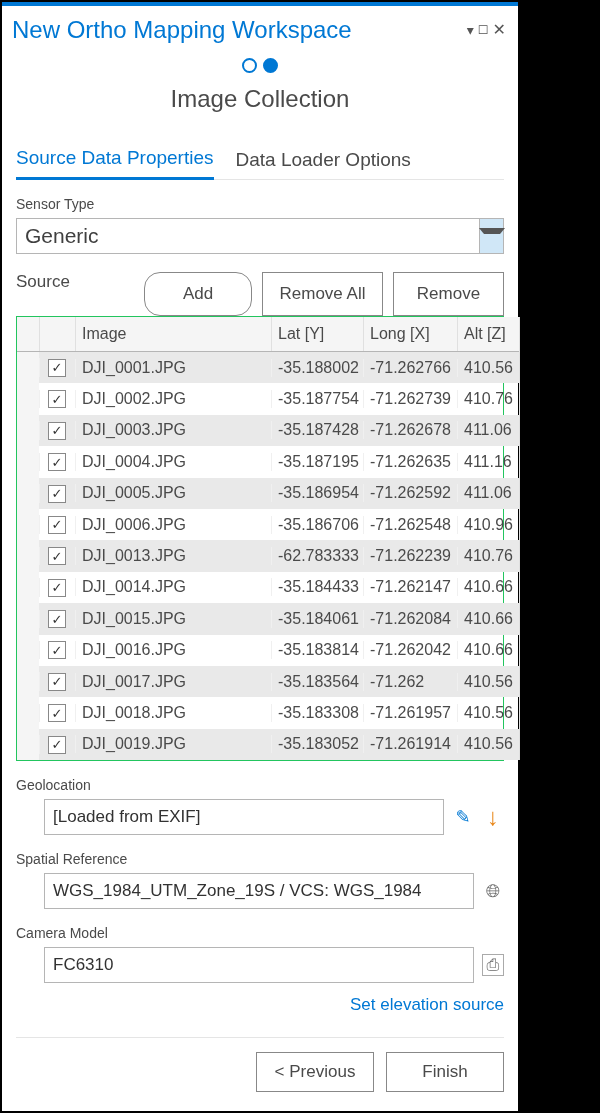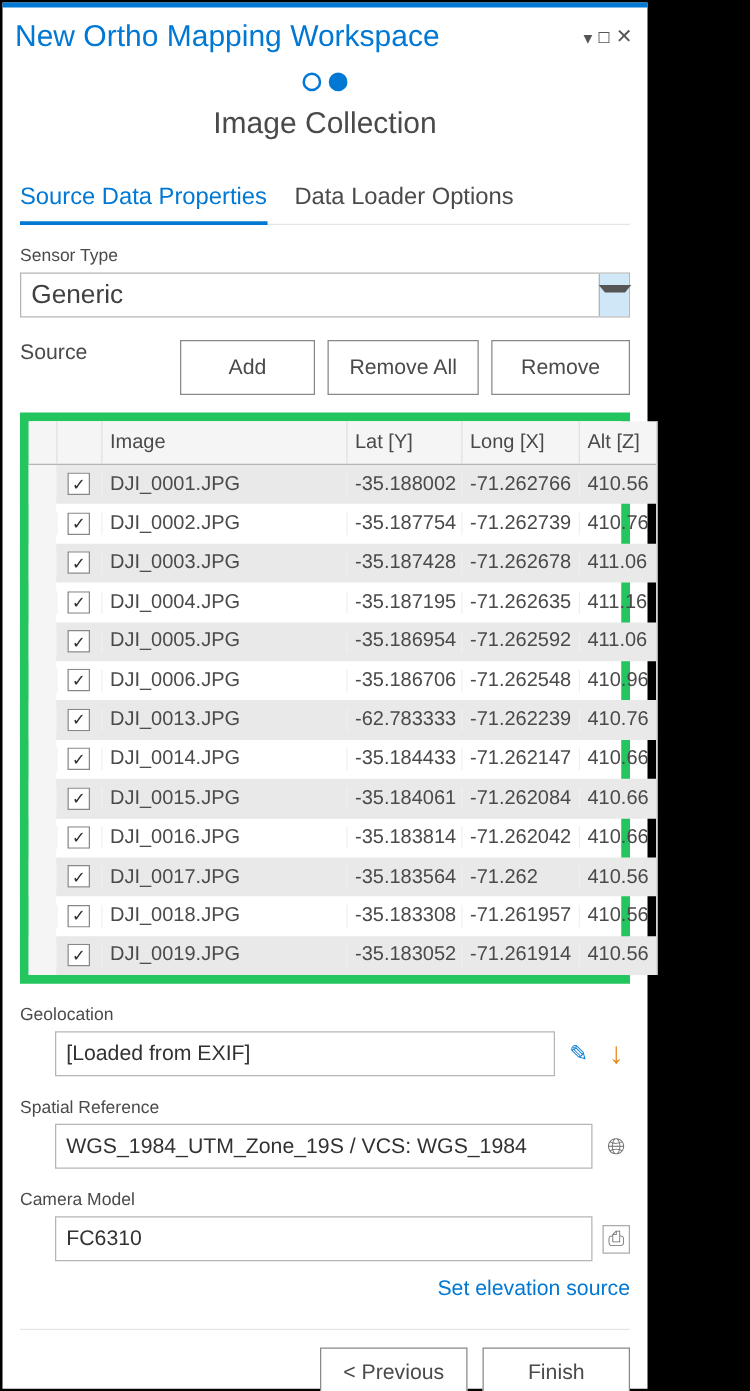--- a/index.html
+++ b/index.html
@@ -31,34 +31,34 @@
       flex: 1;
     }
     .titlebar-ctrl { display: flex; gap: 4px; color: #555; align-items: center; }
     .titlebar-ctrl span { font-size: 14px; cursor: default; line-height: 1; }
     .section-header { text-align: center; }
     .stepper { display: inline-flex; gap: 6px; margin-bottom: 6px; }
     .dot { width: 15px; height: 15px; border-radius: 50%; border: 2px solid #0078d4; background: #fff; }
     .dot.filled { background: #0078d4; }
     .section-title { font-size: 24px; color: #4a4a4a; margin-top: 6px; }
     .content { padding: 0 14px; flex: 1; display: flex; flex-direction: column; }
-    .tabs { display: flex; gap: 22px; border-bottom: 1px solid #e5e5e5; margin-top: 34px; }
+    .tabs { display: flex; gap: 22px; border-bottom: 1px solid #e5e5e5; margin-top: 34px; align-items: flex-end; }
     .tab { font-size: 19px; color: #4a4a4a; padding-bottom: 8px; cursor: pointer; }
     .tab.active { color: #0078d4; border-bottom: 3px solid #0078d4; margin-bottom: -1px; font-weight: 400; }
     .field-label { font-size: 14px; color: #4a4a4a; margin-top: 16px; }
     .select-row { display: flex; border: 1px solid #b5b5b5; margin-top: 6px; }
     .select-row span { flex: 1; padding: 5px 8px; font-size: 21px; color: #404040; }
     .select-btn { width: 24px; background: #d0e7f7; border-left: 1px solid #b5b5b5; display: flex; align-items: center; justify-content: center; }
     .src-row { display: flex; margin-top: 18px; gap: 10px;}
     .src-row .lbl { font-size: 17px; color: #4a4a4a; flex: 1; }
     .btn { border: 1px solid #888; background: #fff; font-size: 17px; color: #4a4a4a; padding: 8px 0; height: 44px; cursor: pointer; }
-    .btn.wadd { width: 108px; }
+    .btn.wadd { width: 108px; border-radius: 16px; }
     .btn.wrem { width: 111px; }
     .btn.wrema { width: 121px; }
-    .table-outer { border: 7px solid #22c55e; margin-top: 14px; display: flex; }
+    .table-outer { border: 1px solid #22c55e; display: flex; }
     .tbl { flex: 1; }
     .tbl-head { display: flex; background: #f5f5f5; border-bottom: 1px solid #b5b5b5; }
     .tbl-head .th { padding: 8px 6px; font-size: 16px; color: #4a4a4a; border-left: 1px solid #e0e0e0; white-space: nowrap; overflow: hidden; }
     .tbl-head .th:first-child { border-left: none; }
     .c-x { width: 22px; }
     .c-chk { width: 36px; }
     .c-img { width: 196px; }
     .c-lat { width: 92px; }
     .c-long { width: 94px; }
     .c-alt { flex: 1; }

